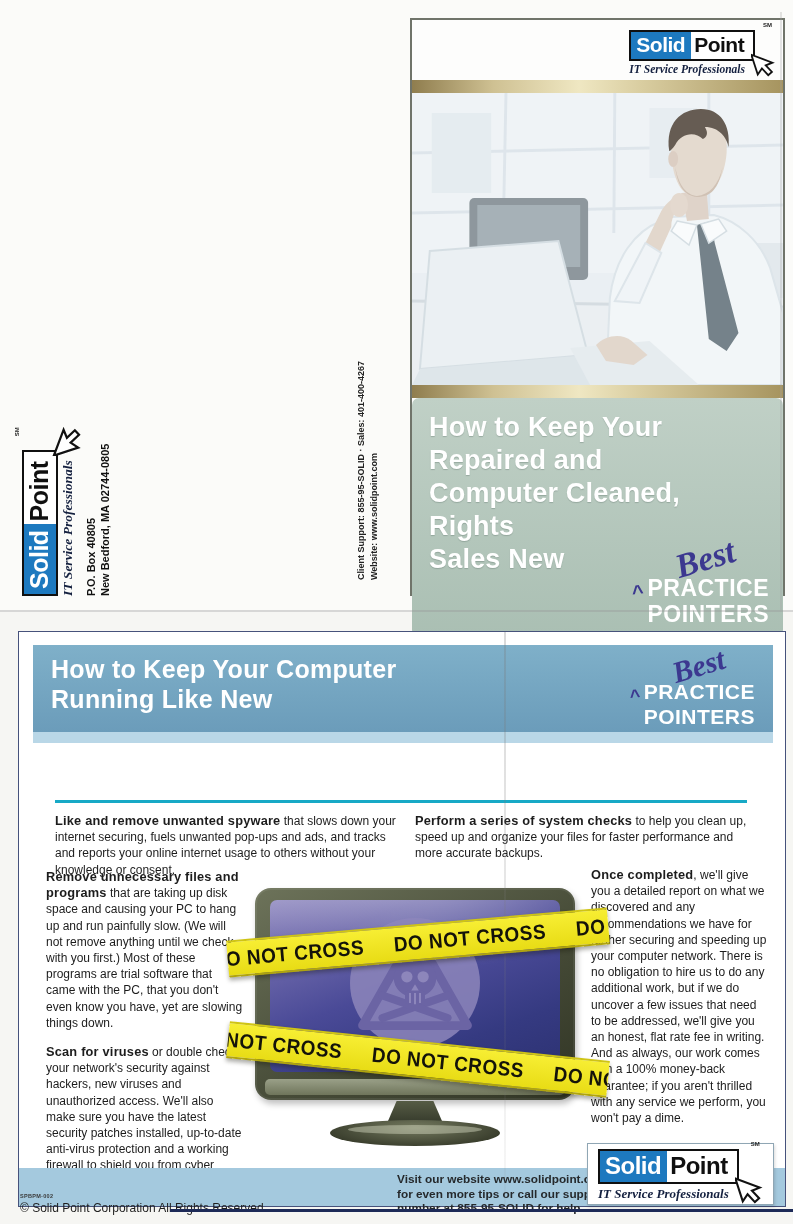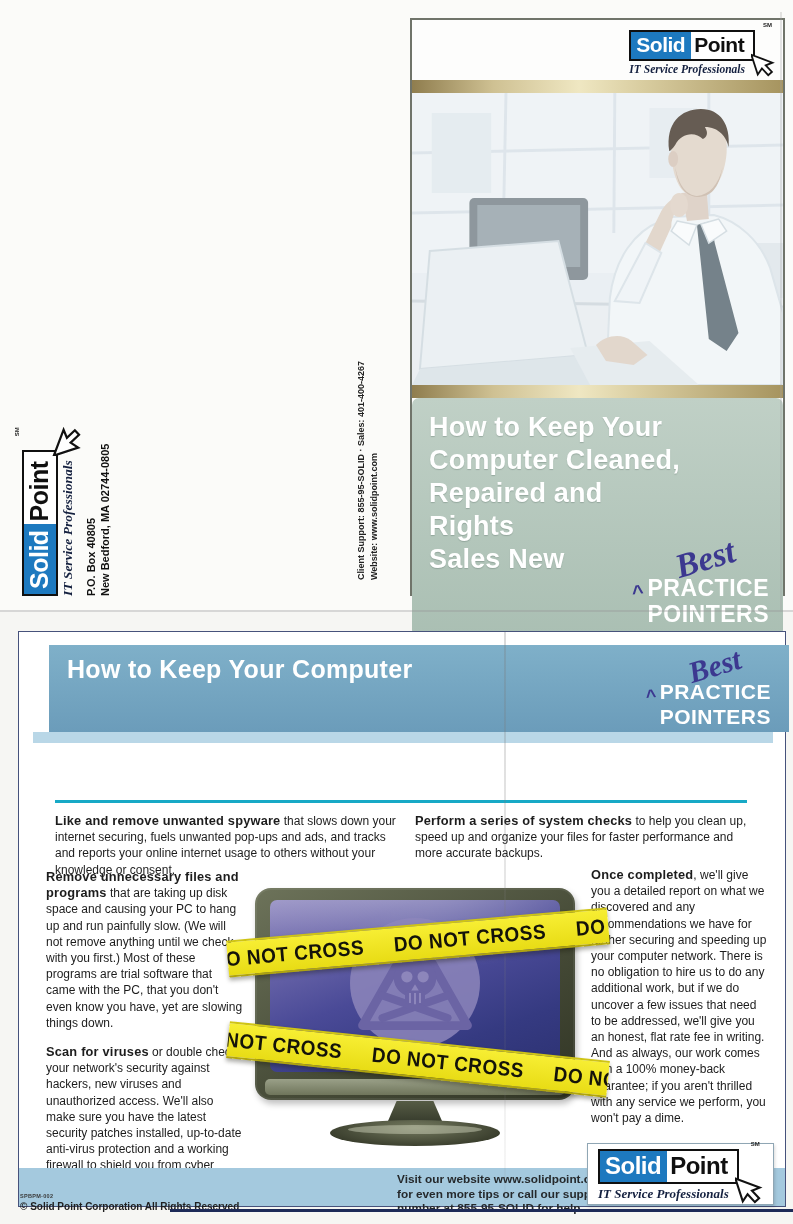--- a/index.html
+++ b/index.html
@@ -59,21 +59,21 @@
   .badge .bline { color:#fff; font-weight:bold; letter-spacing:.5px; }
   .badge--cover { right:14px; bottom:10px; }
   .badge--cover .script { font-size:34px; margin-right:34px; margin-bottom:-2px; }
   .badge--cover .caret { font-size:20px; margin-right:3px; }
   .badge--cover .bline { font-size:23px; line-height:25px; }
 
   
   .inside-sheet { position:absolute; left:18px; top:631px; width:768px; height:576px; background:#fff;
                   border:1px solid #46527b; box-sizing:border-box; }
   .inside-header { position:absolute; left:14px; top:13px; width:740px; height:87px;
-                   background:linear-gradient(#7fb0c9,#6b9cba);margin-left:16px; }
+                   background:linear-gradient(#7fb0c9,#6b9cba); }
   .inside-title { position:absolute; left:18px; top:10px; color:#fff; font-weight:bold; font-size:25px;
                   line-height:29.5px; letter-spacing:.3px; }
   .badge--inside { right:18px; top:4px; }
   .badge--inside .script { font-size:30px; margin-right:30px; margin-bottom:-3px; }
   .badge--inside .caret { font-size:18px; margin-right:3px; }
   .badge--inside .bline { font-size:21px; line-height:23px; }
   .inside-stripe { position:absolute; left:14px; top:100px; width:740px; height:11px; background:#b9d7e7; }
 
   .section-heading { position:absolute; left:36px; top:126px; color:#0ea6c9; font-weight:bold; font-size:29px; letter-spacing:.3px; }
   .heading-rule { position:absolute; left:36px; top:168px; width:692px; height:3px; background:#17a9c6; }
@@ -123,21 +123,21 @@
                  line-height:14.6px; color:#25292c; }
   .footer-logobox { position:absolute; right:11px; top:-25px; width:185px; height:60px; background:#fff;
                     border:1px solid #8fa6b4; box-shadow:1px 2px 3px rgba(0,0,0,.15); }
   .splogo--footer { position:absolute; left:10px; top:5px; }
   .splogo--footer .boxes { font-size:24px; }
   .splogo--footer .tagline { font-size:13px; padding-right:28px; }
   .splogo--footer .cursor { width:30px; right:-8px; top:24px; }
 
   
   .print-code { position:absolute; left:20px; top:1193px; font-size:5.5px; font-weight:bold; color:#3a3a3a; letter-spacing:.3px; }
-  .copyright { position:absolute; left:20px; top:1201px; font-size:10px; font-weight:bold; color:#1f1f1f; }
+  .copyright { position:absolute; left:20px; top:1201px; font-size:12px; font-weight:normal; color:#1f1f1f; }
   .bottom-line { position:absolute; left:170px; top:1209px; width:623px; height:3px; background:#1d2a57; }
 </style>
 </head>
 <body>
 
 <div class="page">
 
   <div class="top-sheet">
 
     <div class="back-block">
@@ -221,42 +221,43 @@
             <path d="M160 255 L240 248 L290 292 L180 292 Z" fill="#e8edf0"></path>
           </g>
           <path d="M186 252 C196 242 212 240 222 248 L238 262 L224 272 L196 268 Z" fill="#e3d3c5"></path>
           <rect width="375" height="292" fill="#dfe9f0" opacity="0.18"></rect>
         </svg>
       </div>
       <div class="gold-bar"></div>
       <div class="cover-green">
         <div class="cover-title">
           <div>How to Keep Your</div>
+          <div>Repaired and</div>
           <div>Computer Cleaned,</div>
-          <div>Repaired and</div>
           <div>Rights</div>
           <div>Sales New</div>
         </div>
         <div class="badge badge--cover">
           <span class="script">Best</span>
           <div class="bline"><span class="caret">^</span><span>PRACTICE</span></div>
           <div class="bline">POINTERS</div>
         </div>
       </div>
     </div>
   </div>
 
   <div class="fold-h"></div>
   <div class="fold-v-top"></div>
 
   <div class="inside-sheet">
 
     <div class="inside-header">
       <div class="inside-title">
         <div>How to Keep Your Computer</div>
+        <div>Running Like New</div>
       </div>
       <div class="badge badge--inside">
         <span class="script">Best</span>
         <div class="bline"><span class="caret">^</span><span>PRACTICE</span></div>
         <div class="bline">POINTERS</div>
       </div>
     </div>
     <div class="inside-stripe"></div>
 
     <div class="heading-rule"></div>

